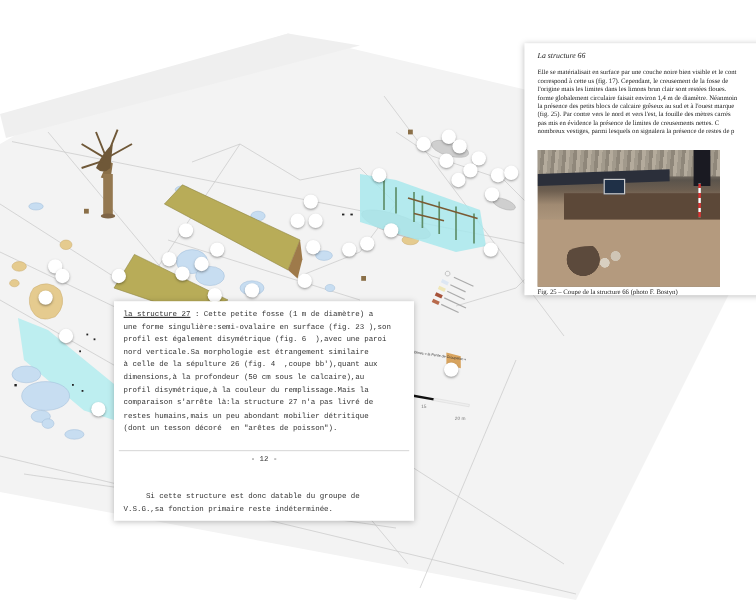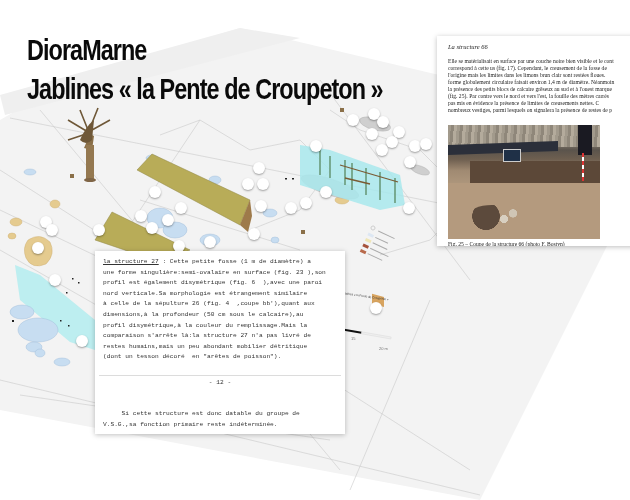--- a/index.html
+++ b/index.html
@@ -231,24 +231,20 @@
   <div class="pin" style="left:386px;top:136px;"></div>
   <div class="pin" style="left:376px;top:144px;"></div>
   <div class="pin" style="left:409px;top:140px;"></div>
   <div class="pin" style="left:420px;top:138px;"></div>
   <div class="pin" style="left:404px;top:156px;"></div>
   <div class="pin" style="left:403px;top:202px;"></div>
   <div class="pin" style="left:285px;top:202px;"></div>
   <div class="pin" style="left:370px;top:302px;"></div>
   <div class="pin" style="left:300px;top:197px;"></div>
 
-  <div class="title-block">
-    <div class="title-line l1">DioraMarne</div>
-    <div class="title-line l2">Jablines « la Pente de Croupeton »</div>
-  </div>
 
   <div class="doc-report">
     <div class="heading">La structure 66</div>
     <div class="body">
       <span class="line">Elle se matérialisait en surface par une couche noire bien visible et le cont</span>
       <span class="line">correspond à cette us (fig. 17). Cependant, le creusement de la fosse de</span>
       <span class="line">l'origine mais les limites dans les limons brun clair sont restées floues.</span>
       <span class="line">forme globalement circulaire faisait environ 1,4 m de diamètre. Néanmoin</span>
       <span class="line">la présence des petits blocs de calcaire grêseux au sud et à l'ouest marque</span>
       <span class="line">(fig. 25). Par contre vers le nord et vers l'est, la fouille des mètres carrés</span>

